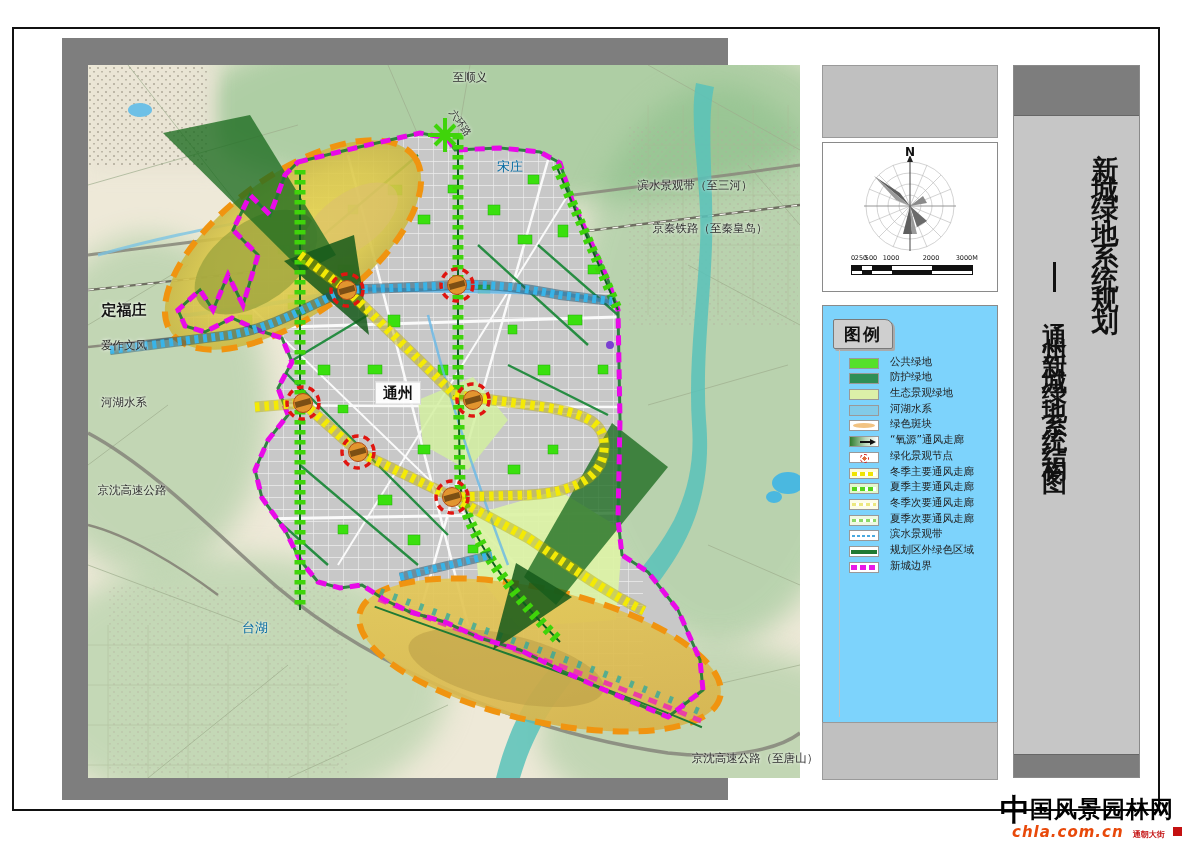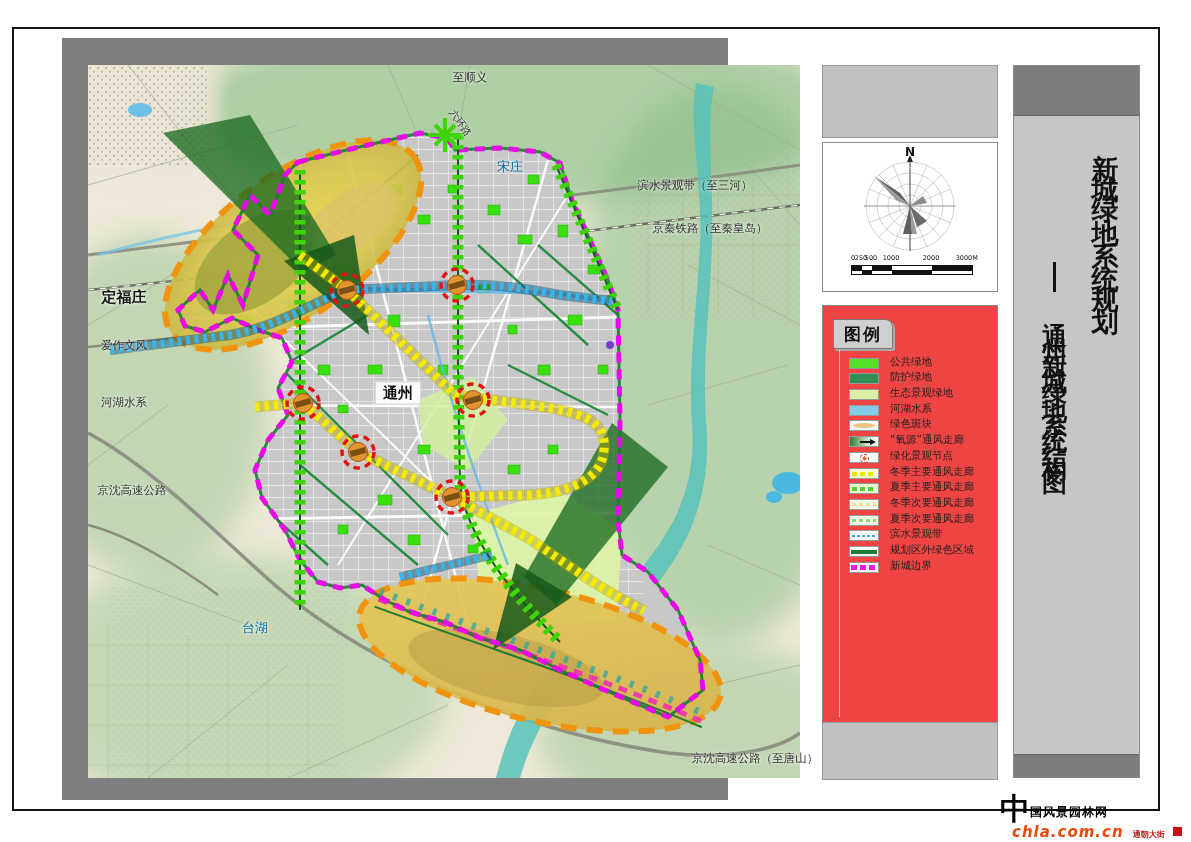--- a/index.html
+++ b/index.html
@@ -26,21 +26,21 @@
   .north{position:absolute;left:0;right:0;top:2px;text-align:center;font-weight:bold;font-size:12px;color:#111;}
   .rose{position:absolute;left:1px;top:13px;}
   .scalebar{position:absolute;left:28px;top:122px;width:120px;height:8px;}
   .scale-labels{position:absolute;left:28px;top:111px;width:124px;height:9px;font-size:6.5px;color:#111;}
   .scale-labels span{position:absolute;transform:translateX(-50%);}
   .sb-row{position:absolute;left:0;width:120px;height:3.5px;border:1px solid #111;display:flex;}
   .sb-row.r1{top:0;} .sb-row.r2{top:4.5px;}
   .sb-row span{display:block;height:100%;}
   .sb-b{background:#111;} .sb-w{background:#fff;}
   
-  .legend-box{position:absolute;left:822px;top:305px;width:174px;height:473px;background:#ef4444;border:1px solid #8a8a8a;}
+  .legend-box{position:absolute;left:822px;top:305px;width:174px;height:473px;background:#7dd3fc;border:1px solid #8a8a8a;}
   .legend-tab{position:absolute;left:10px;top:13px;width:58px;height:28px;background:#cfcfcf;
       border:1px solid #7a7a7a;border-radius:2px 8px 2px 2px;font-size:17px;font-weight:bold;color:#111;
       text-align:center;line-height:28px;letter-spacing:2px;box-shadow:2px 2px 0 #aaa;}
   .legend-rule{position:absolute;left:16px;top:44px;bottom:62px;width:1px;background:#c2c2c2;}
   .legend-items{position:absolute;left:26px;top:47px;right:4px;}
   .li-row{display:flex;align-items:flex-end;height:15.7px;}
   .li-label{font-size:10.5px;color:#222;margin-left:11px;white-space:nowrap;}
   .sw{width:30px;height:11px;border:1px solid #999;position:relative;box-sizing:border-box;background:#fff;flex:0 0 30px;}
   .sw::after{content:"";position:absolute;}
   .sw-public-green{background:#55e02a;}
@@ -81,21 +81,21 @@
   .vtext{writing-mode:vertical-rl;text-orientation:upright;
       font-family:"DejaVu Serif",serif;font-weight:bold;color:#111;}
   .main-title{position:absolute;right:16px;top:66px;font-size:27px;letter-spacing:22px;}
   .sub-col{position:absolute;left:24px;top:196px;}
   .vdash{width:3px;height:30px;background:#111;margin:0 auto 10px auto;}
   .sub-title{font-size:25px;letter-spacing:15px;}
   
   .watermark{position:absolute;left:1000px;top:797px;width:190px;height:45px;}
   .wm-row1{font-family:"DejaVu Serif",serif;font-weight:bold;color:#000;line-height:24px;white-space:nowrap;}
   .wm-logo{font-size:30px;vertical-align:-3px;}
-  .wm-name{font-size:12px;letter-spacing:1px;}
+  .wm-name{font-size:23px;letter-spacing:1px;}
   .wm-row2{white-space:nowrap;margin-top:-2px;margin-left:12px;}
   .wm-url{color:#e8490a;font-weight:bold;font-style:italic;font-size:15px;letter-spacing:1px;}
   .wm-slogan{color:#c41111;font-size:8px;font-weight:bold;margin-left:4px;}
   .wm-seal{display:inline-block;width:9px;height:9px;background:#c41111;margin-left:3px;vertical-align:1px;}
 </style>
 </head>
 <body>
 
 <div class="outer-frame"></div>
 <div class="mat"></div>
@@ -334,21 +334,21 @@
         </g>
     </g>
     <circle cx="522" cy="280" r="4" fill="#7a3fd0"></circle>
   </svg>
   <div id="map-labels">
       <div class="lbl road" style="left: 382px; top: 12px;">至顺义</div>
       <div class="lbl road-v" style="left: 372px; top: 58px;">六环路</div>
       <div class="lbl town" style="left: 422px; top: 102px;">宋庄</div>
       <div class="lbl road" style="left: 607px; top: 120px;">滨水景观带（至三河）</div>
       <div class="lbl road" style="left: 622px; top: 163px;">京秦铁路（至秦皇岛）</div>
-      <div class="lbl town-lg" style="left: 36px; top: 232px;">定福庄</div>
+      <div class="lbl town-lg" style="left: 36px; top: 245px;">定福庄</div>
       <div class="lbl road" style="left: 36px; top: 280px;">爱作文风</div>
       <div class="lbl road" style="left: 36px; top: 337px;">河湖水系</div>
       <div class="lbl road" style="left: 44px; top: 425px;">京沈高速公路</div>
       <div class="lbl city" style="left: 310px; top: 328px;">通州</div>
       <div class="lbl town" style="left: 167px; top: 563px;">台湖</div>
       <div class="lbl road" style="left: 667px; top: 693px;">京沈高速公路（至唐山）</div>
     </div>
 </div>
 
 <div class="gray-box"></div>

